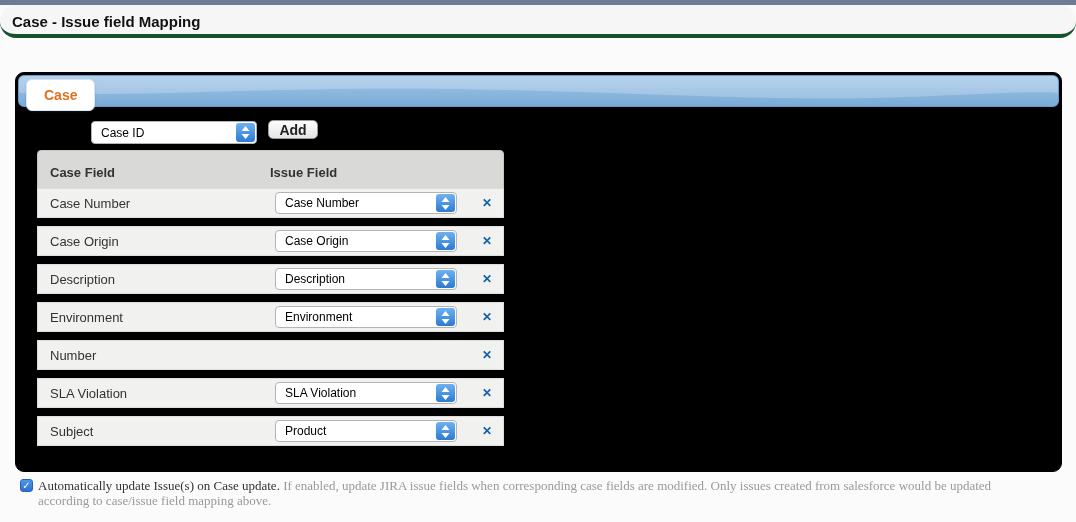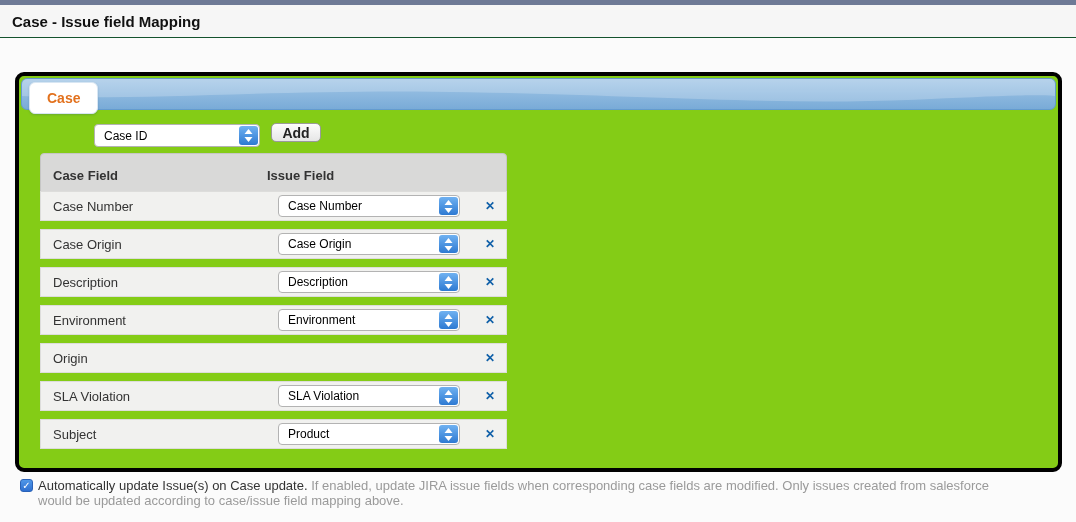--- a/index.html
+++ b/index.html
@@ -4,28 +4,28 @@
 <style>
   * { margin:0; padding:0; box-sizing:border-box; }
   body { font-family:"Liberation Sans", sans-serif; background:#e9e9e9; }
   .screen {
     position:relative; width:1076px; height:522px; margin:0 auto;
     background:#fbfbfb; overflow:hidden;
   }
   .top-accent { position:absolute; top:0; left:0; right:0; height:5px; background:#6e7a96; }
   .page-header {
     position:absolute; top:5px; left:0; right:0; height:33px;
-    background:#f6f6f6; border-bottom:1px solid #14532d;
+    background:#f6f6f6; border-bottom:4px solid #14532d;border-radius:16px;
   }
   .page-header h1 { padding:8px 0 0 12px; font-size:15px; font-weight:bold; color:#111; }
   .description { position:absolute; top:47px; left:12px; font-size:13px; color:#333; }
 
   .panel {
     position:absolute; top:72px; left:15px; width:1047px; height:400px;
-    background:#84cc16; border:4px solid #000000; border-radius:9px;
+    background:#000000; border:1px solid #000000; border-radius:9px;
   }
   .tabbar {
     position:absolute; top:2px; left:2px; right:2px; height:32px;
     border-radius:6px; border:1px solid #649bce;
     background:linear-gradient(#a2c6e6, #79abd7);
     overflow:visible;
   }
   .tabbar .wave { position:absolute; top:0; left:0; width:100%; height:100%; border-radius:5px; }
   .tab {
     position:absolute; top:3px; left:7px; height:32px; z-index:2;
@@ -54,41 +54,41 @@
     background:linear-gradient(#fdfdfd, #e6e6e6); border:1px solid #9a9a9a; border-radius:5px;
     cursor:pointer;
   }
 
   .table-header {
     position:absolute; top:77px; left:21px; width:467px; height:44px;
     background:#d9d9d8; border:1px solid #c6c6c5; border-radius:4px;
   }
   .table-header .th { position:absolute; top:50%; transform:translateY(-50%); font-size:13px; font-weight:bold; color:#333; }
   .th-case { left:12px; }
-  .th-issue { left:226px; }
+  .th-issue { left:232px; }
 
   .rows { position:absolute; top:115px; left:21px; width:467px; }
   .map-row {
     position:relative; height:30px; margin-bottom:8px;
     background:#f1f1ef; border:1px solid #dddddb; border-radius:0;
   }
   .row-label { position:absolute; left:12px; top:50%; transform:translateY(-50%); font-size:13px; color:#333; }
   .row-select { position:absolute; left:237px; top:3px; width:182px; height:22px; }
   .remove-x {
     position:absolute; right:11px; top:50%; transform:translateY(-52%);
     font-size:12px; font-weight:bold; color:#1060a8; cursor:pointer;
   }
 
   .footer { position:absolute; top:478px; left:20px; width:1002px; }
   .checkbox {
     position:absolute; left:0; top:1px; width:13px; height:13px;
     background:linear-gradient(#4f97e8, #2e6fd0); border:1px solid #2a62b8; border-radius:3px;
     color:#fff; font-size:10px; line-height:12px; text-align:center; cursor:pointer;
   }
-  .footer-text { margin-left:18px; width:980px; font-size:13px; line-height:15px; color:#9a9a9a; }
+  .footer-text { margin-left:18px; width:980px; font-size:13px; line-height:15px; color:#9a9a9a;font-family:Liberation Serif, serif; }
   .footer-text .strong { color:#333; }
 </style>
 </head>
 <body>
 
 <div class="screen">
 
   <div class="top-accent"></div>
 
   <div class="page-header">
@@ -176,21 +176,21 @@
         <svg width="9" height="13" viewBox="0 0 9 13">
           <polygon points="4.5,0 8.5,5 0.5,5" fill="#fff"></polygon>
           <polygon points="0.5,8 8.5,8 4.5,13" fill="#fff"></polygon>
         </svg>
       </span>
     </div>
     <span class="remove-x">✕</span>
   </div>
 
   <div class="map-row">
-    <span class="row-label">Origin</span>
+    <span class="row-label">Number</span>
     <span class="remove-x">✕</span>
   </div>
 
   <div class="map-row">
     <span class="row-label">SLA Violation</span>
     <div class="mac-select row-select">
       <span class="sel-text">SLA Violation</span>
       <span class="sel-cap">
         <svg width="9" height="13" viewBox="0 0 9 13">
           <polygon points="4.5,0 8.5,5 0.5,5" fill="#fff"></polygon>

